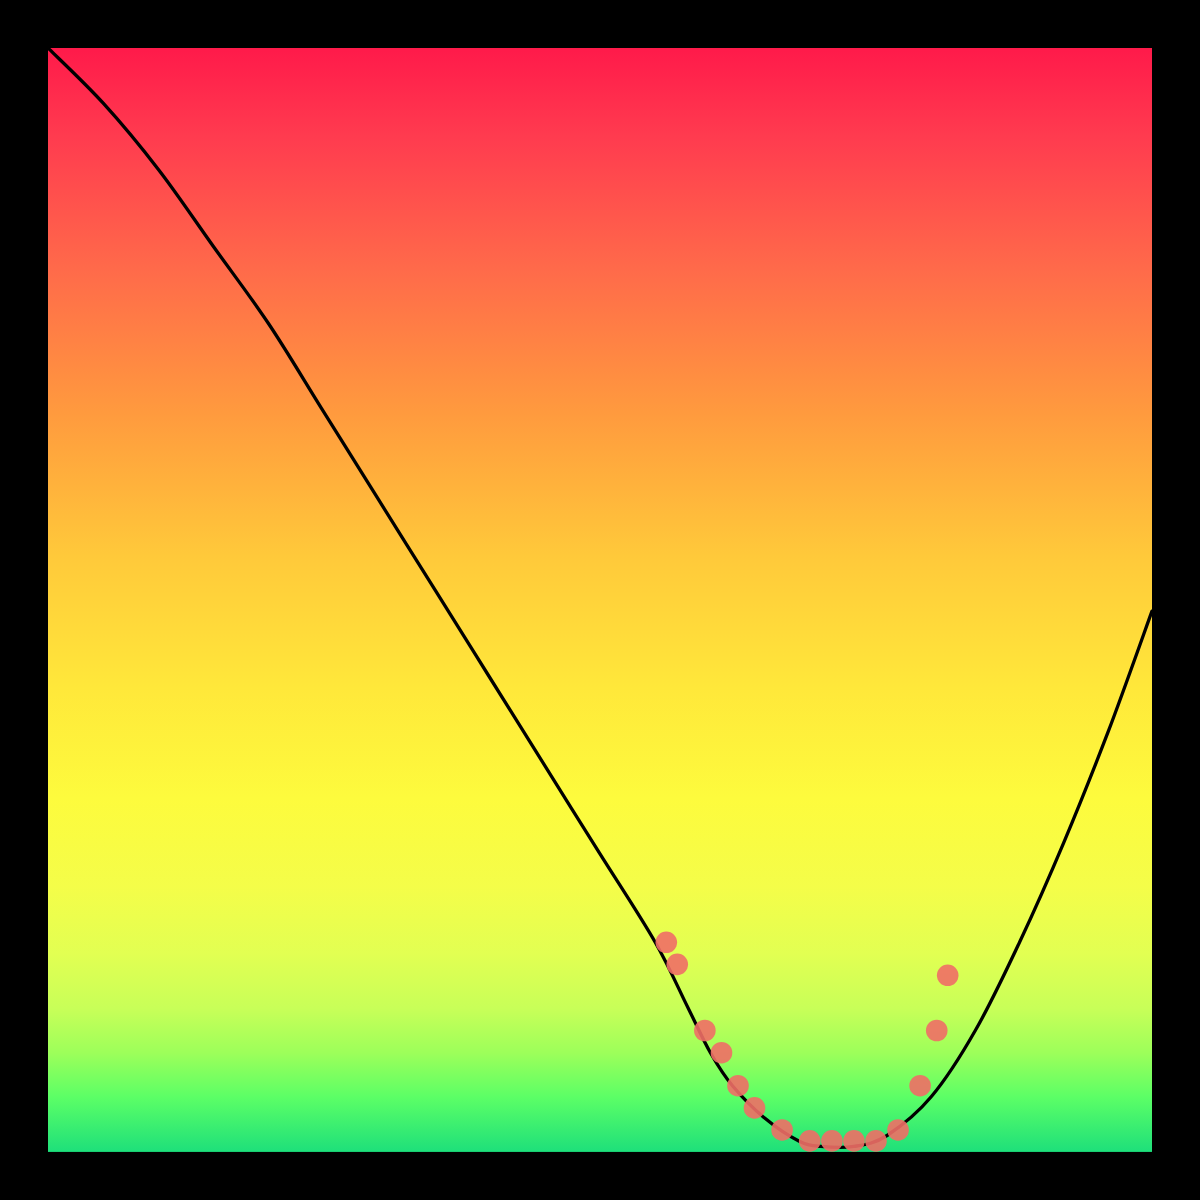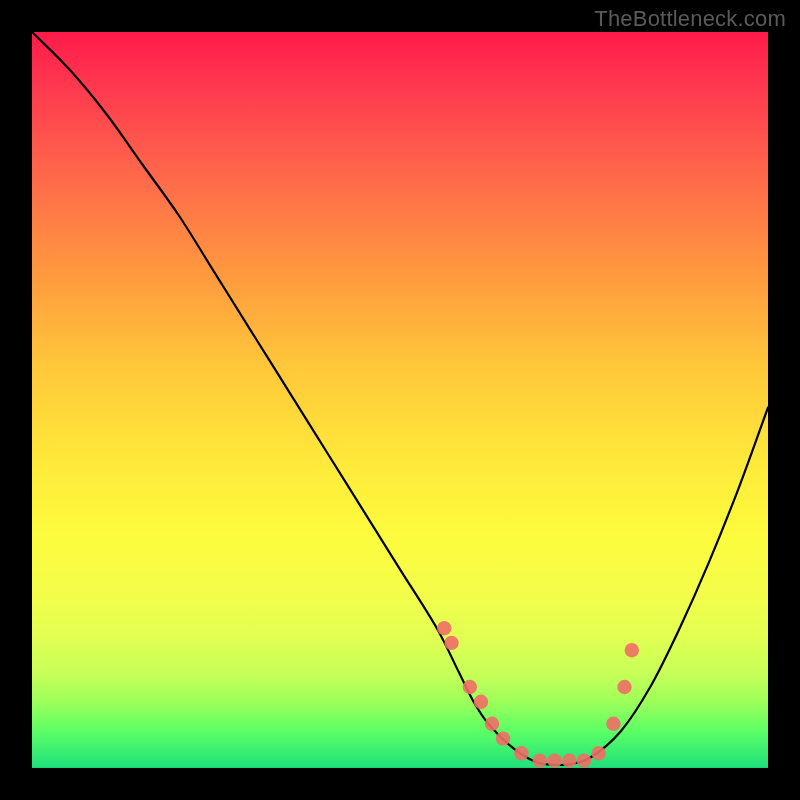--- a/index.html
+++ b/index.html
@@ -71,21 +71,20 @@
   .dot {
     fill: #ef6e66;
     opacity: 0.9;
   }
 </style>
 </head>
 <body>
 
 <div class="frame">
 
-  <div class="watermark">TheBottleneck.com</div>
 
   <div class="plot">
     <svg class="curve" viewBox="0 0 736 736" preserveAspectRatio="none">
       <path id="curve-path" class="curve-path" d="M 0.0 0.0 C 6.1 6.1, 24.5 23.3, 36.8 36.8 C 49.1 50.3, 61.3 65.0, 73.6 81.0 C 85.9 96.9, 98.1 115.3, 110.4 132.5 C 122.7 149.7, 134.9 165.6, 147.2 184.0 C 159.5 202.4, 171.7 223.3, 184.0 242.9 C 196.3 262.5, 208.5 282.1, 220.8 301.8 C 233.1 321.4, 245.3 341.0, 257.6 360.6 C 269.9 380.3, 282.1 399.9, 294.4 419.5 C 306.7 439.1, 318.9 458.8, 331.2 478.4 C 343.5 498.0, 355.7 517.7, 368.0 537.3 C 380.3 556.9, 395.0 579.0, 404.8 596.2 C 414.6 613.3, 420.7 628.1, 426.9 640.3 C 433.0 652.6, 436.7 661.2, 441.6 669.8 C 446.5 678.3, 450.2 684.5, 456.3 691.8 C 462.5 699.2, 471.0 707.8, 478.4 713.9 C 485.8 720.1, 494.3 725.6, 500.5 728.6 C 506.6 731.7, 509.1 731.7, 515.2 732.3 C 521.3 732.9, 529.9 733.5, 537.3 732.3 C 544.6 731.1, 550.8 730.5, 559.4 725.0 C 567.9 719.4, 579.0 710.9, 588.8 699.2 C 598.6 687.5, 608.4 672.2, 618.2 655.0 C 628.1 637.9, 637.9 617.0, 647.7 596.2 C 657.5 575.3, 667.3 553.2, 677.1 529.9 C 686.9 506.6, 696.7 482.1, 706.6 456.3 C 716.4 430.6, 731.1 388.9, 736.0 375.4"></path>
       <g id="dots-group">
           <circle cx="412.2" cy="596.2" r="7.2" class="dot"></circle>
           <circle cx="419.5" cy="610.9" r="7.2" class="dot"></circle>
           <circle cx="437.9" cy="655.0" r="7.2" class="dot"></circle>
           <circle cx="449.0" cy="669.8" r="7.2" class="dot"></circle>
           <circle cx="460.0" cy="691.8" r="7.2" class="dot"></circle>

